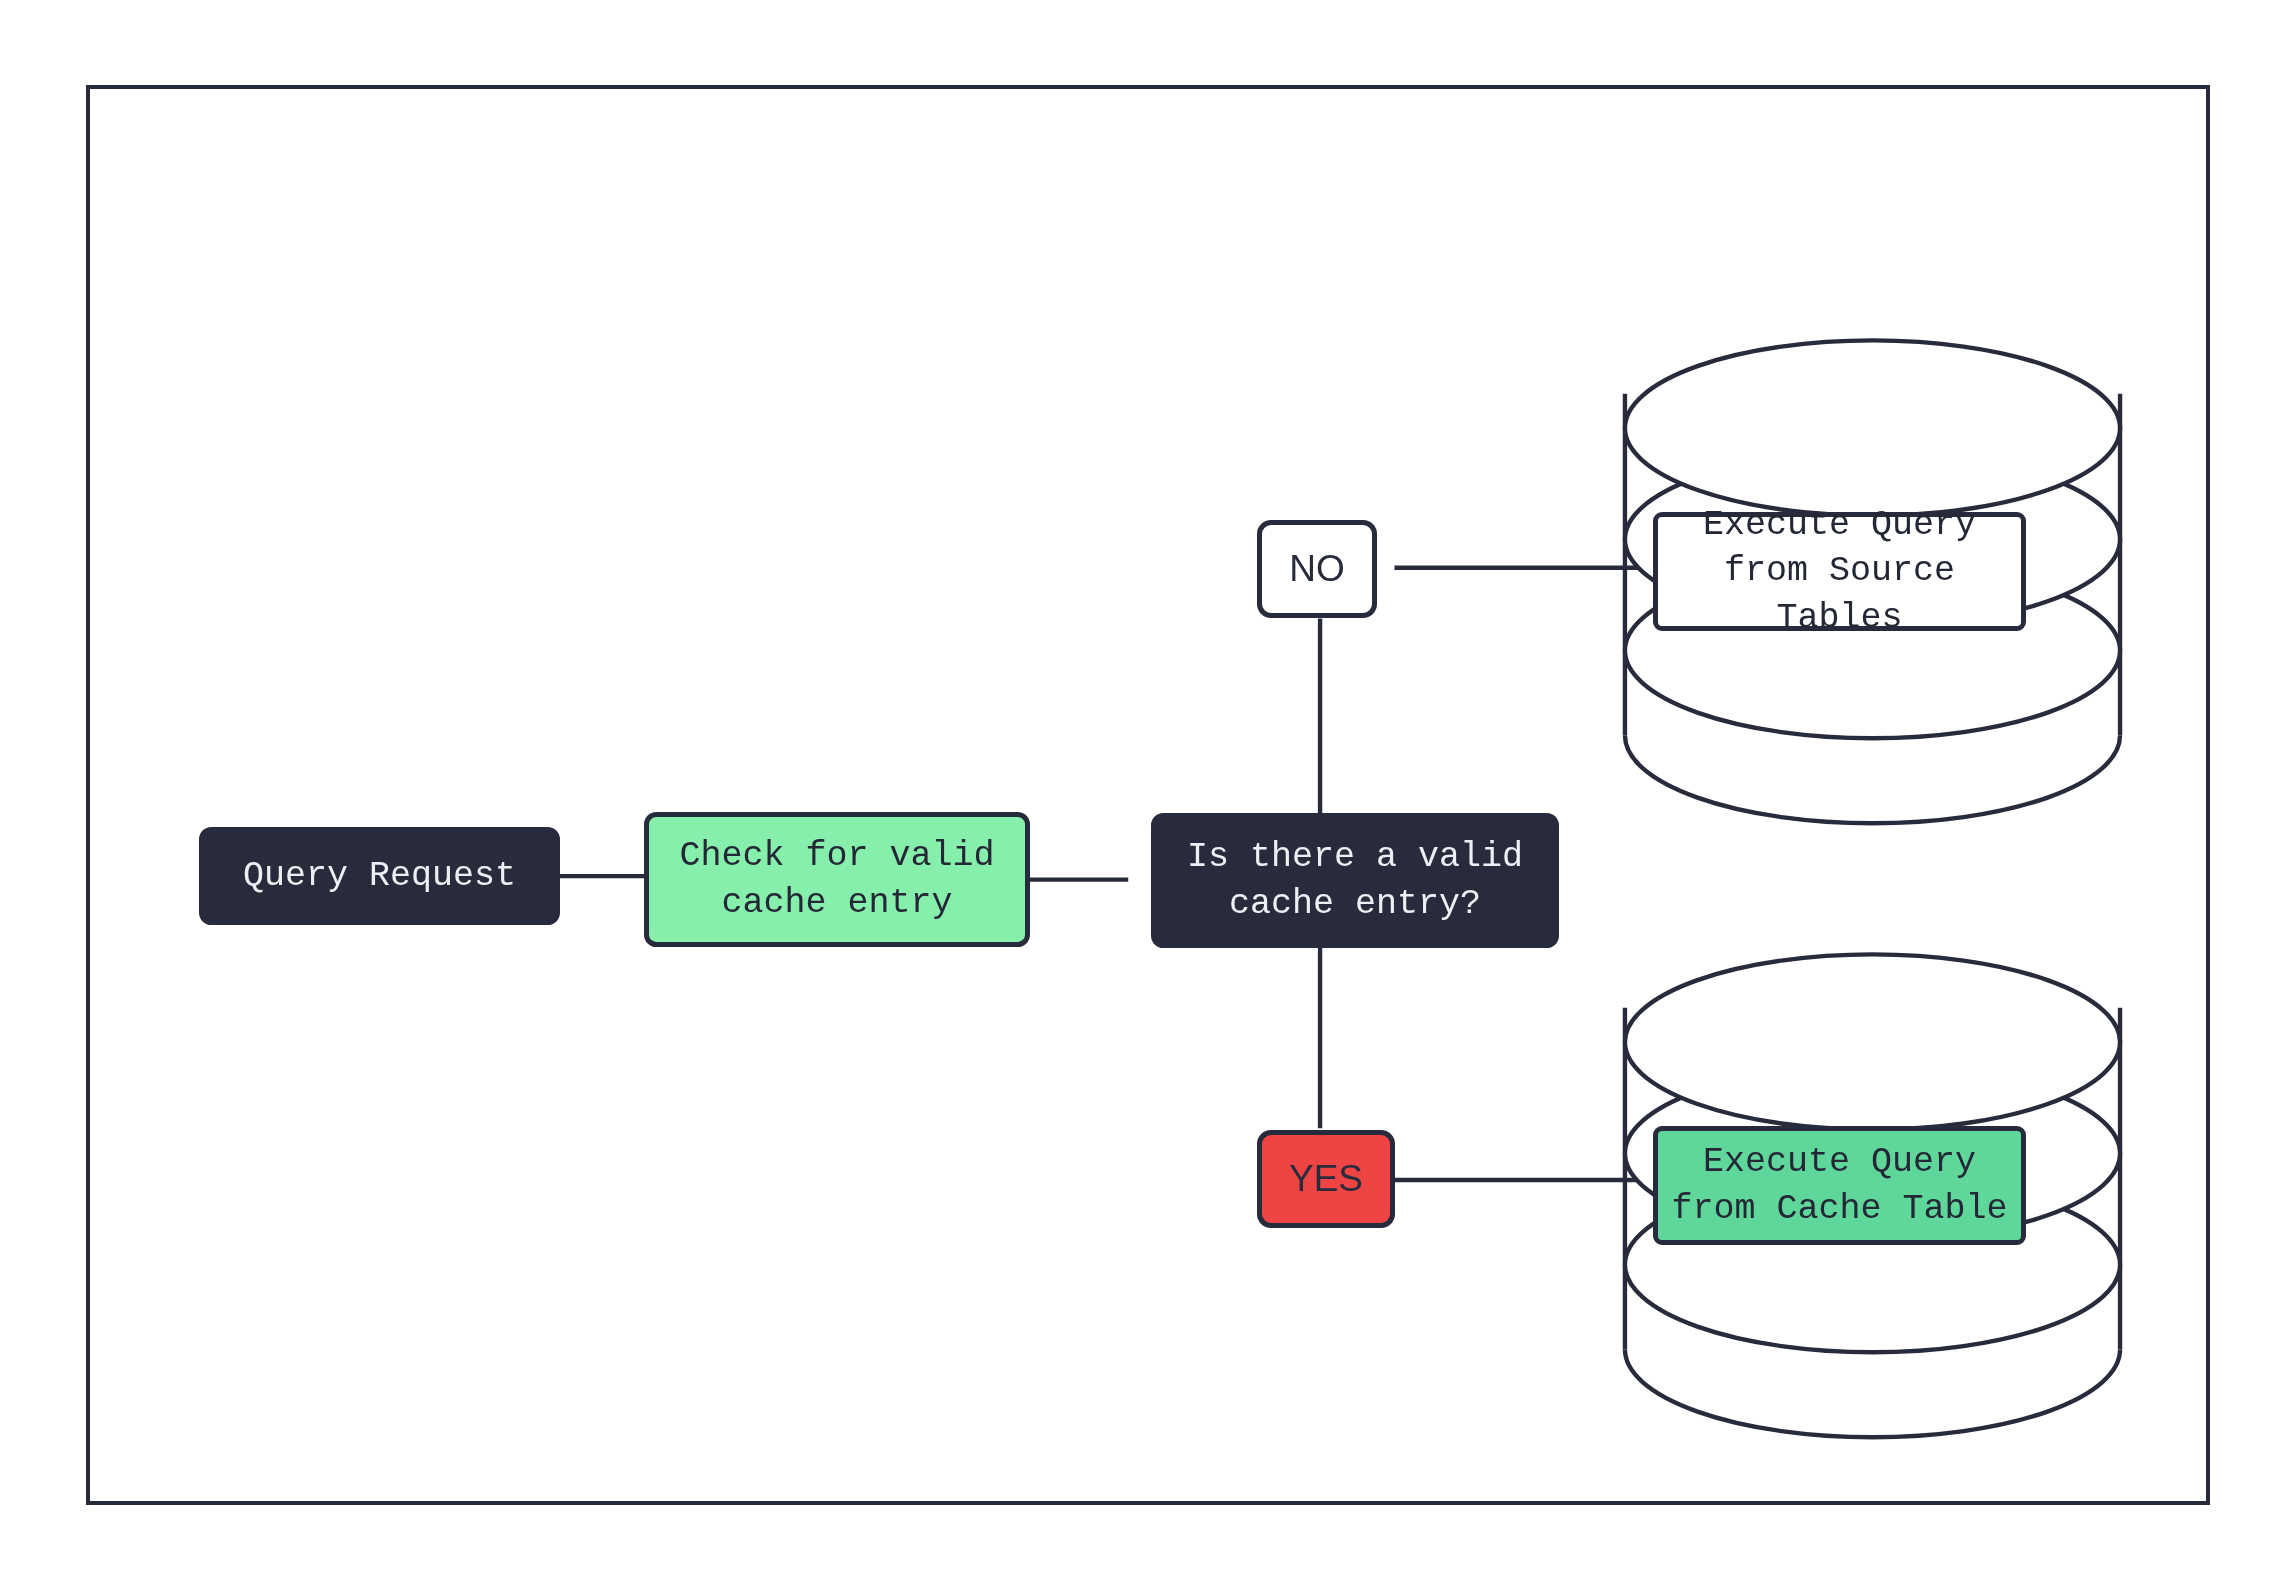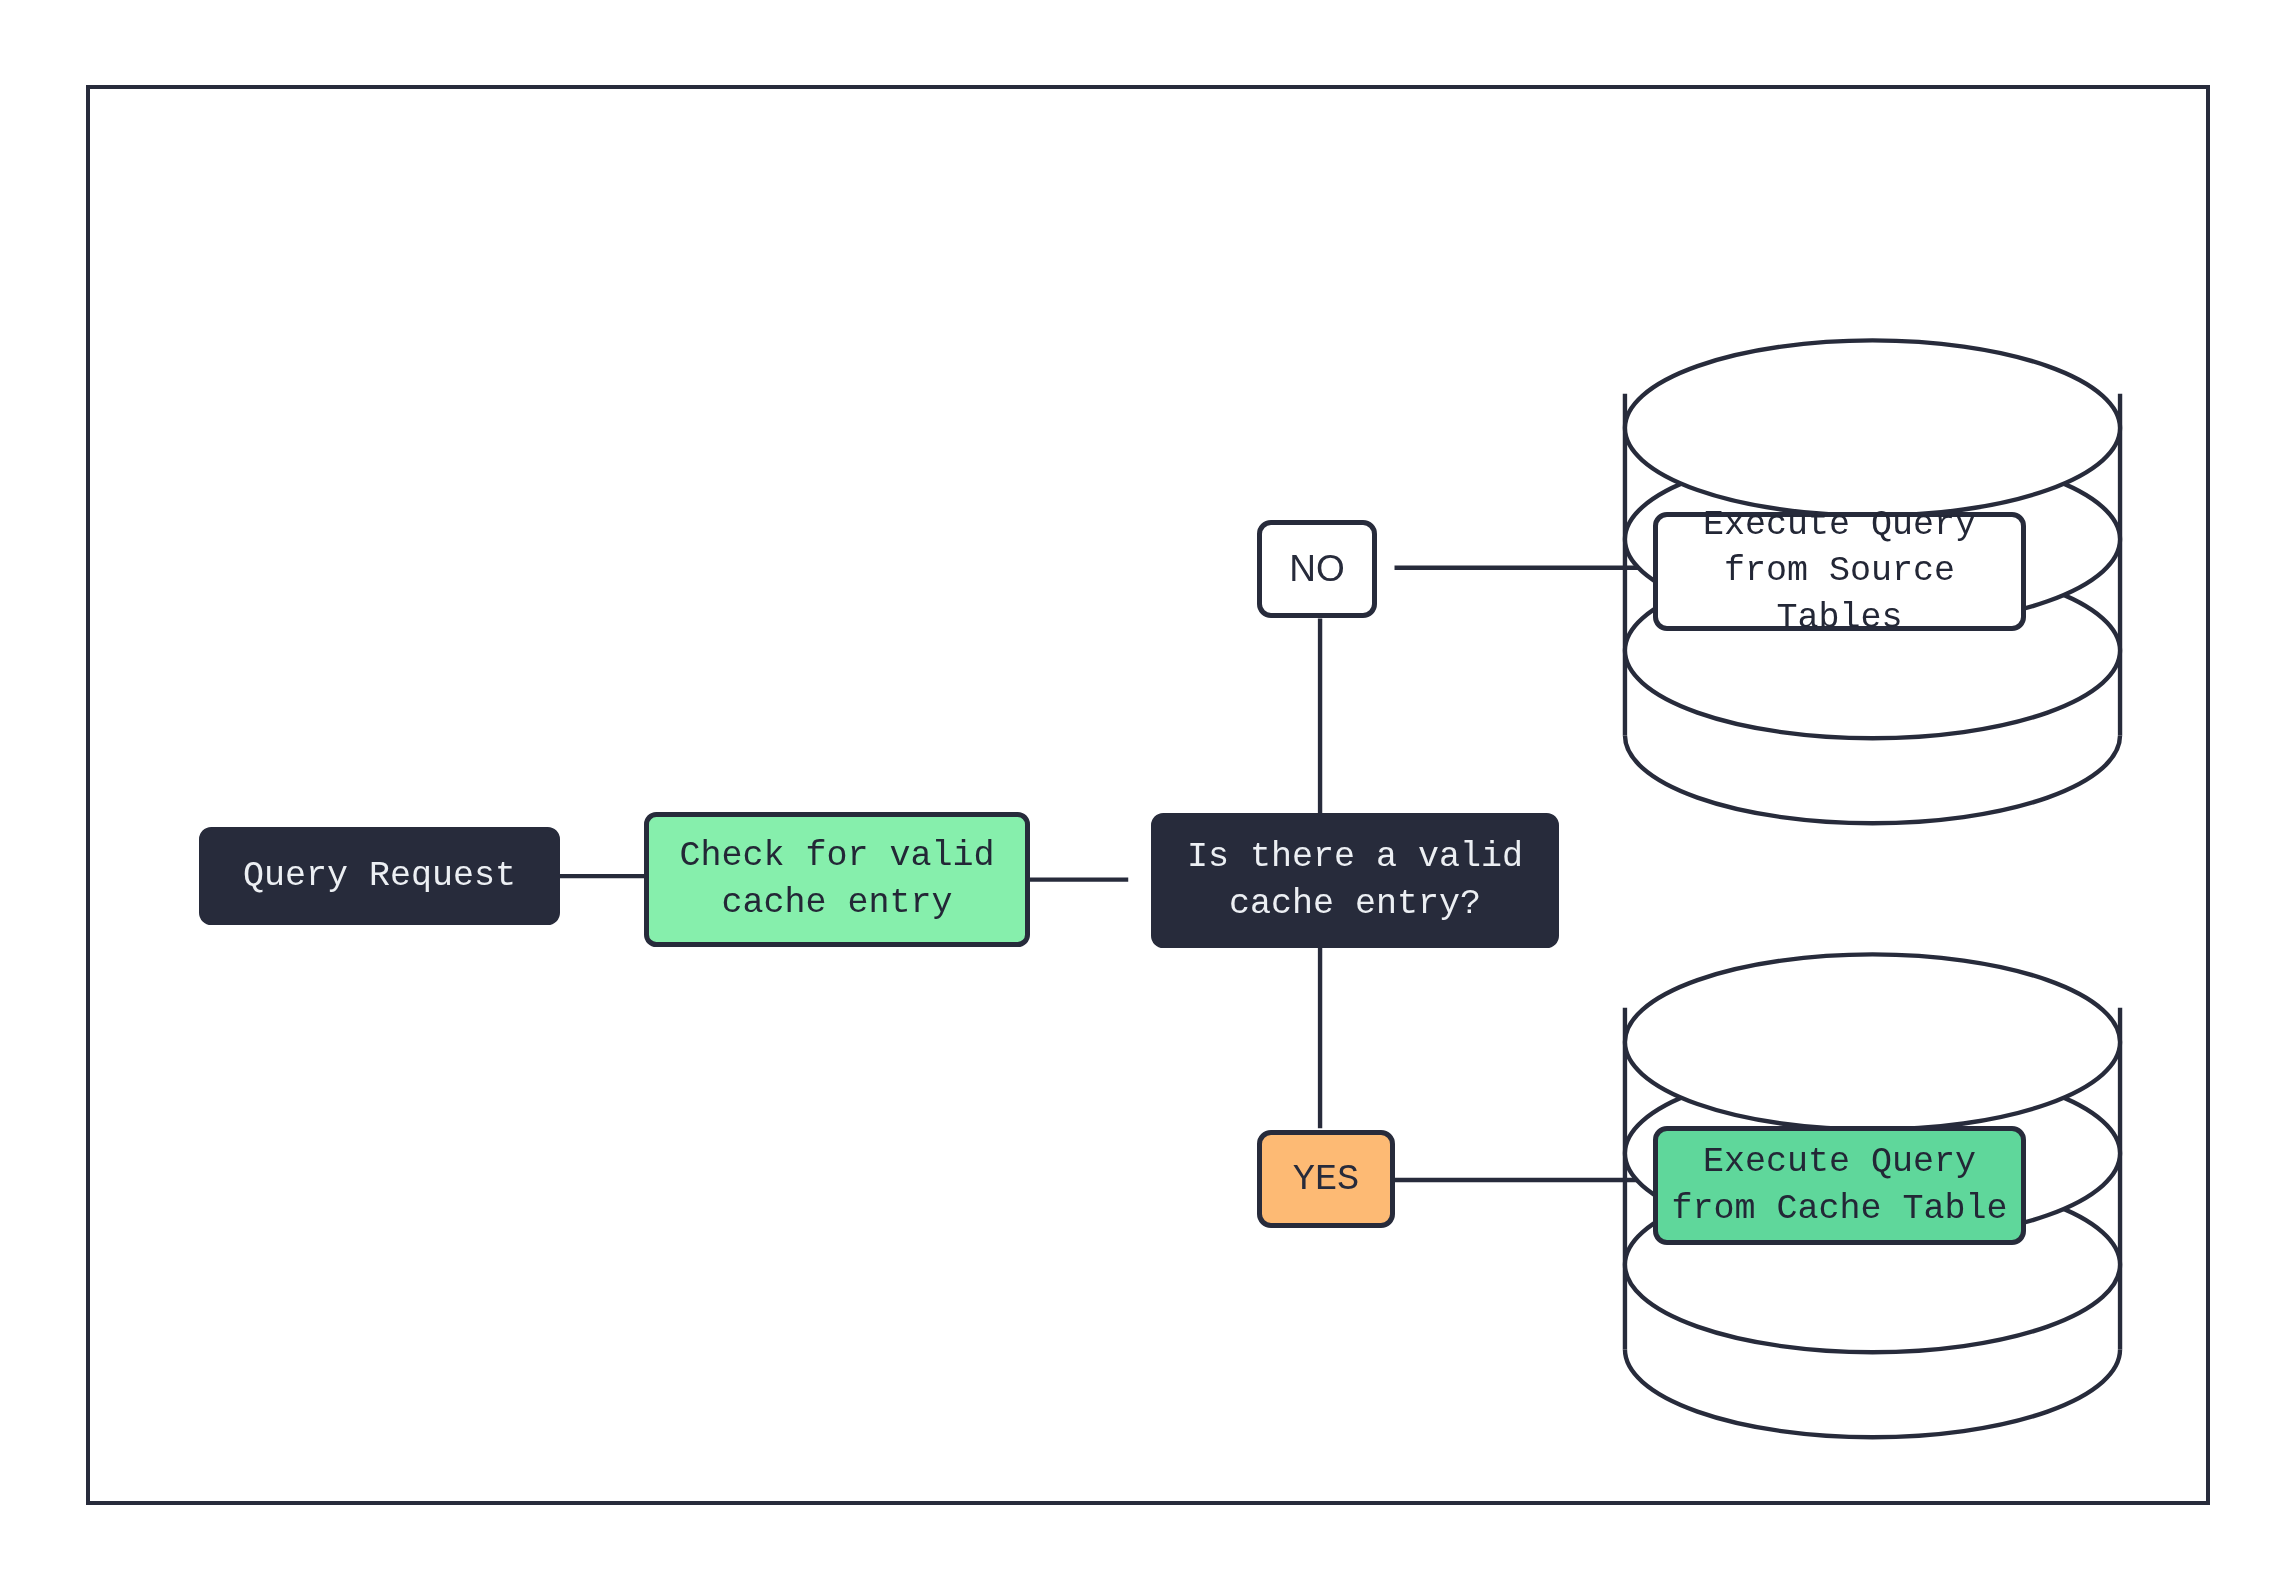--- a/index.html
+++ b/index.html
@@ -93,34 +93,34 @@
     display: flex;
     align-items: center;
     justify-content: center;
     border-radius: 14px;
     border: 5.3px solid #272b3b;
     font-family: "Liberation Sans", sans-serif;
     font-size: 37px;
     color: #272b3b;
     background: #ffffff;
   }
-  .chip-green { background: #fdba74; font-family: Liberation Mono, monospace; }
+  .chip-green { background: #ef4444; }
 
   
   .cylinder {
     position: absolute;
   }
   .cyl-label {
     position: absolute;
     box-sizing: border-box;
     display: flex;
     align-items: center;
     justify-content: center;
     text-align: center;
-    border-radius: 14px;
+    border-radius: 9px;
     border: 5.3px solid #272b3b;
     font-family: "Liberation Mono", monospace;
     font-size: 35px;
     line-height: 1.32;
     color: #232736;
     white-space: pre-line;
   }
   .cyl-label-white { background: #ffffff; }
   .cyl-label-green { background: #5fd79b; }
 </style>

